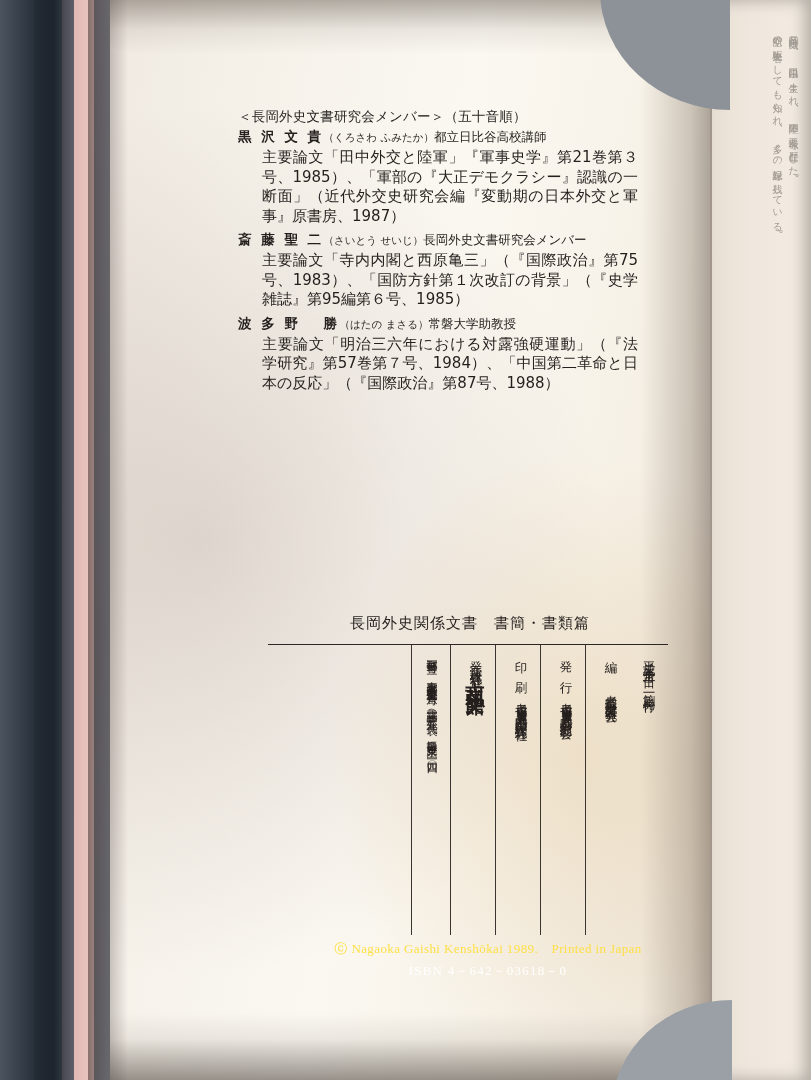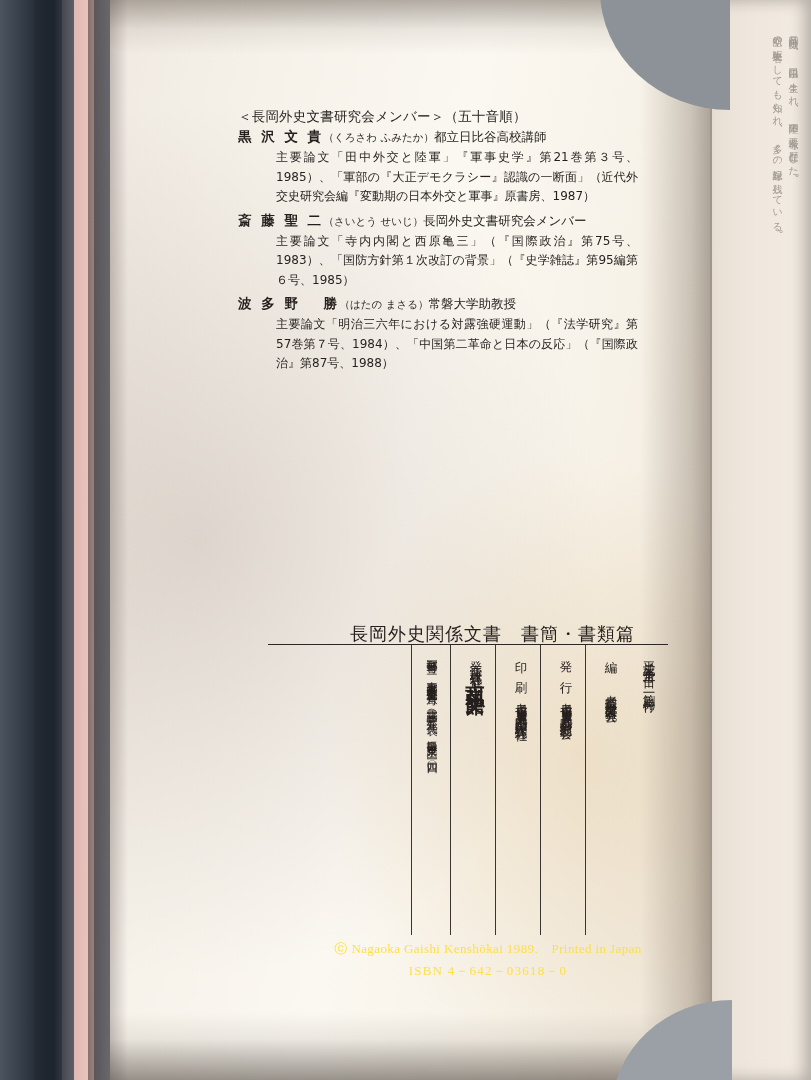--- a/index.html
+++ b/index.html
@@ -99,28 +99,28 @@
   }
   .members-title{
     font-size:13.5px;letter-spacing:.2px;white-space:nowrap;
   }
   .member{margin-bottom:3px;}
   .m-head{font-size:13.5px;line-height:20px;white-space:nowrap;}
   .m-name{font-weight:bold;letter-spacing:2.5px;}
   .m-read{font-size:10.5px;letter-spacing:0;}
   .m-title{font-size:12.5px;}
   .m-body{
-    font-size:12px;line-height:19.5px;text-align:justify;
-    margin-left:38px;margin-top:1px;
+    font-size:15px;line-height:19.5px;text-align:justify;
+    margin-left:24px;margin-top:1px;
   }
 
   
   .colophon-title{
     position:absolute;left:240px;top:614px;
-    font-size:18px;letter-spacing:1px;white-space:nowrap;font-weight:500;margin-top:8px;
+    font-size:15px;letter-spacing:1px;white-space:nowrap;font-weight:500;
   }
   .colophon-box{
     position:absolute;left:158px;top:644px;width:400px;height:290px;
     border-top:1.6px solid #2c2724;
     display:flex;flex-direction:row-reverse;justify-content:flex-start;
   }
   .col-col{
     padding:6px 9px 0 9px;
     border-left:1.2px solid #3b3531;
     writing-mode:vertical-rl;
@@ -135,21 +135,21 @@
   .col-val.big{font-size:19px;letter-spacing:4px;font-weight:600;}
   .col-val.small{font-size:11px;letter-spacing:1px;}
   .col-date{font-size:12.5px;letter-spacing:2px;}
 
   .copyright{
     position:absolute;left:168px;top:940px;width:420px;text-align:center;
     font-family:"Liberation Serif", serif;font-size:13px;letter-spacing:.4px;color:#fde047;
   }
   .isbn{
     position:absolute;left:168px;top:962px;width:420px;text-align:center;
-    font-family:"Liberation Serif", serif;font-size:13px;letter-spacing:1.2px;color:#fde047;
+    font-family:"Liberation Serif", serif;font-size:13px;letter-spacing:1.2px;color:#ffffff;
   }
   .copy-mark{font-family:"Liberation Serif",serif;}
 </style>
 </head>
 <body>
 
 <div id="stage">
   <div class="bg-desk"></div>
 
   <div class="right-leaf">

